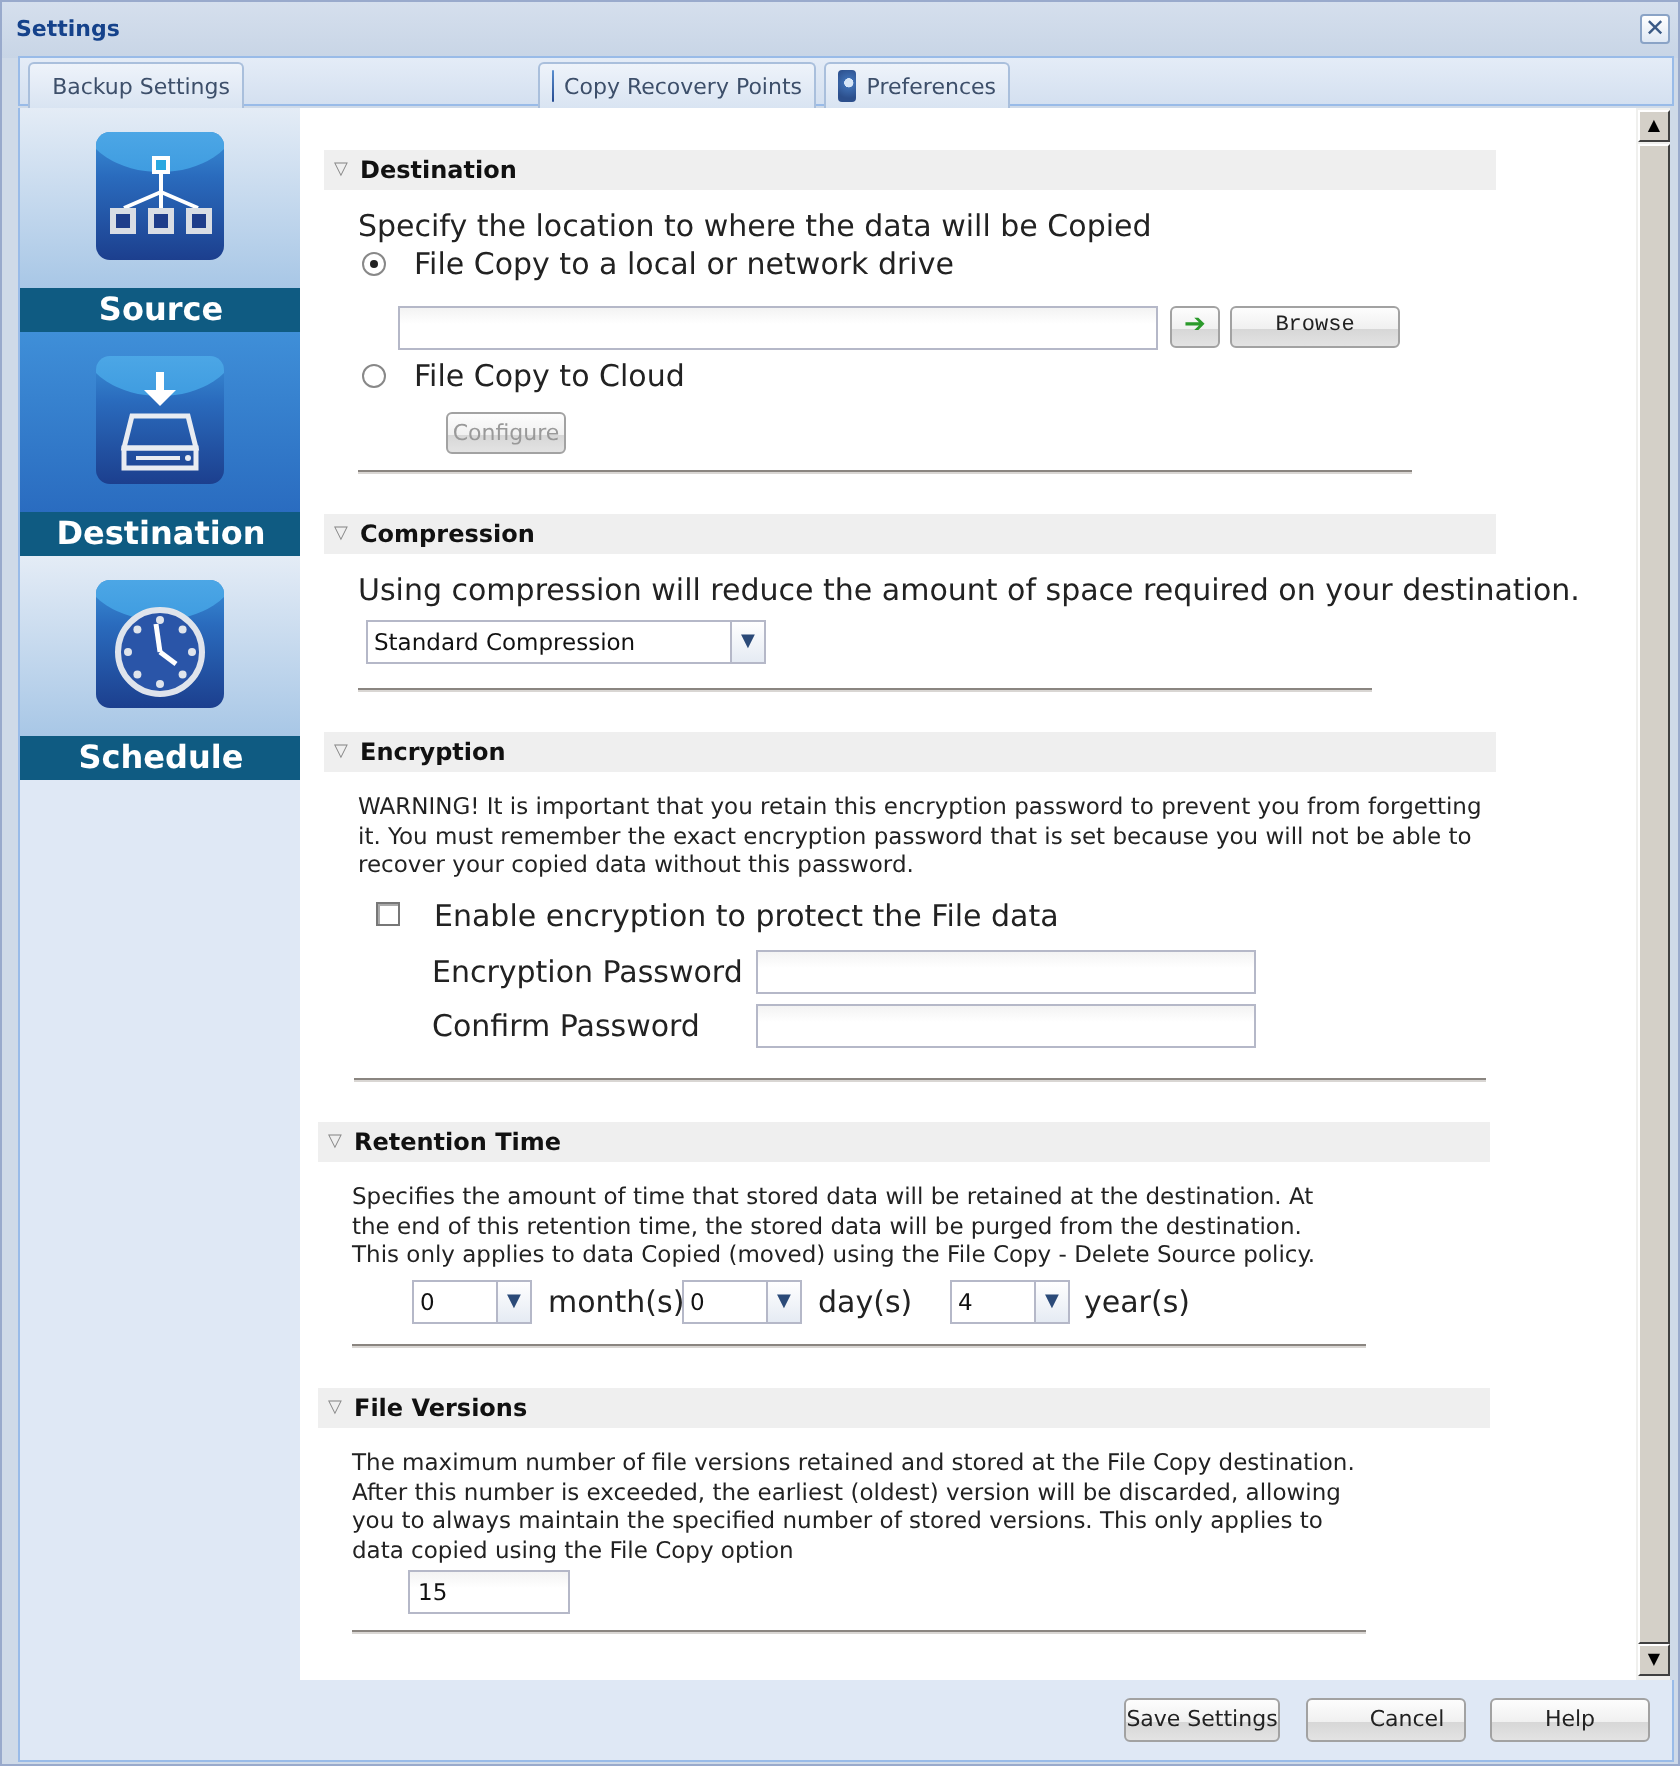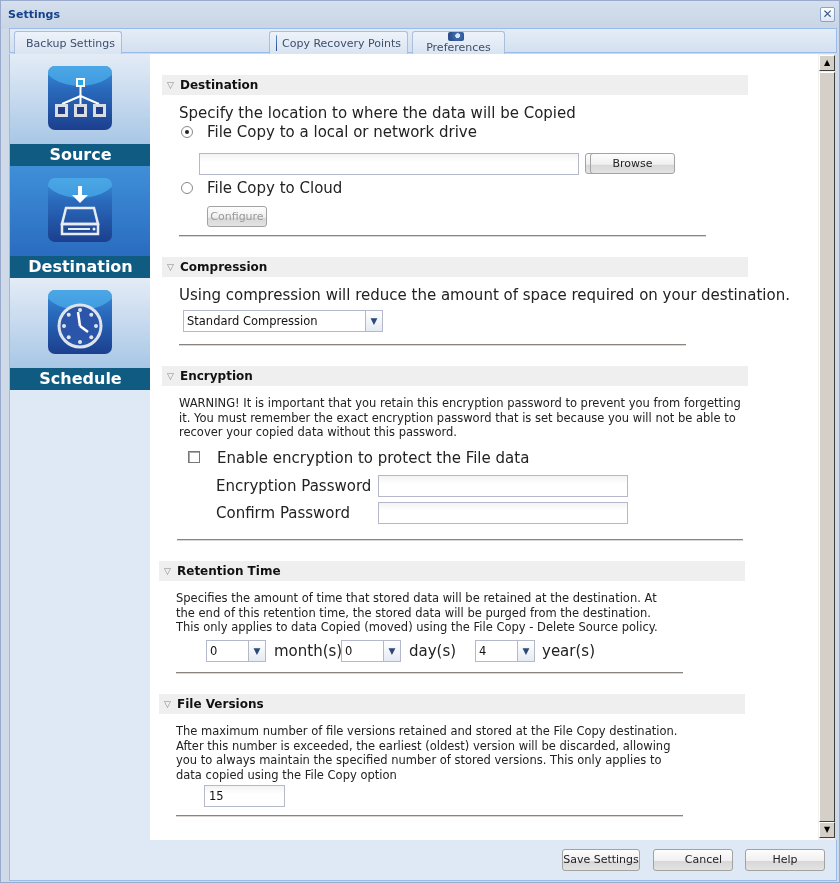--- a/index.html
+++ b/index.html
@@ -114,21 +114,21 @@
     position: absolute; height: 22px; background: linear-gradient(#f3f3f3, #fff 40%);
     border: 1px solid #b5b8c8;
     font-size: 11.5px; padding-left: 4px; line-height: 20px; color: #111;
   }
   .btn {
     position: absolute; height: 21px;
     border: 1px solid #a2a2a2; border-radius: 3px;
     background: linear-gradient(#fdfdfd 0%, #f0f0f0 55%, #d7d7d7 56%, #e3e3e3 100%);
     text-align: center; line-height: 19px; font-size: 11px; color: #222;
   }
-  .btn.disabled { color: #999; }
+  .btn.disabled { color: #999; margin-left: 16px; }
   .combo {
     position: absolute; height: 22px; background: #fff; border: 1px solid #b5b8c8;
     font-size: 11.5px; line-height: 20px; padding-left: 3px; color: #111;
   }
   .combo .arrow {
     position: absolute; right: 0; top: 0; width: 17px; height: 20px;
     border-left: 1px solid #b5b8c8;
     background: linear-gradient(#ffffff, #e5ebf3);
     color: #2b4a78; font-size: 9px; text-align: center; line-height: 20px;
   }
@@ -169,21 +169,21 @@
 
   <div class="tabbar">
     <div class="tab" style="left:4px;width:108px;justify-content:center;">
       <span class="ticon" style="background:linear-gradient(#7fb9ec,#2d68b8);"></span>
       <span>Backup Settings</span>
     </div>
     <div class="tab" style="left:259px;width:139px;">
       <span class="ticon" style="background:linear-gradient(#5a8fd0,#24498f);"></span>
       <span>Copy Recovery Points</span>
     </div>
-    <div class="tab" style="left:402px;width:93px;flex-direction:column;">
+    <div class="tab" style="left:402px;width:93px;">
       <span class="ticon" style="background:radial-gradient(circle at 60% 40%, #d7e6f7 20%, #3e6eb2 22%, #2c4f8c 70%);"></span>
       <span>Preferences</span>
     </div>
   </div>
 
   <div class="sidebar">
     <div class="side-item" style="top:0;height:112px;">
       <div class="side-bg"></div>
       <div class="side-icon">
         <div class="gloss"></div>
@@ -247,21 +247,21 @@
 
     <div class="section-hdr" style="left:12px;top:21px;width:586px;">
       <span class="tri">▽</span>
       <span>Destination</span>
     </div>
     <div class="txt" style="left:29px;top:52px;">Specify the location to where the data will be Copied</div>
     <div class="radio on" style="left:31px;top:72px;"></div>
     <div class="txt" style="left:57px;top:71px;">File Copy to a local or network drive</div>
     <div class="input" style="left:49px;top:99px;width:380px;"></div>
     <div class="btn" style="left:435px;top:99px;width:25px;height:21px;color:#2b9a2b;font-weight:bold;font-size:13px;line-height:18px;">➔</div>
-    <div class="btn" style="left:440px;top:99px;width:85px;">Browse</div>
+    <div class="btn" style="left:465px;top:99px;width:85px;font-family:Liberation Mono, monospace;">Browse</div>
     <div class="radio" style="left:31px;top:128px;"></div>
     <div class="txt" style="left:57px;top:127px;">File Copy to Cloud</div>
     <div class="btn disabled" style="left:57px;top:152px;width:60px;">Configure</div>
     <div class="rule" style="left:29px;top:181px;width:527px;"></div>
 
     <div class="section-hdr" style="left:12px;top:203px;width:586px;">
       <span class="tri">▽</span>
       <span>Compression</span>
     </div>
     <div class="txt" style="left:29px;top:234px;">Using compression will reduce the amount of space required on your destination.</div>

